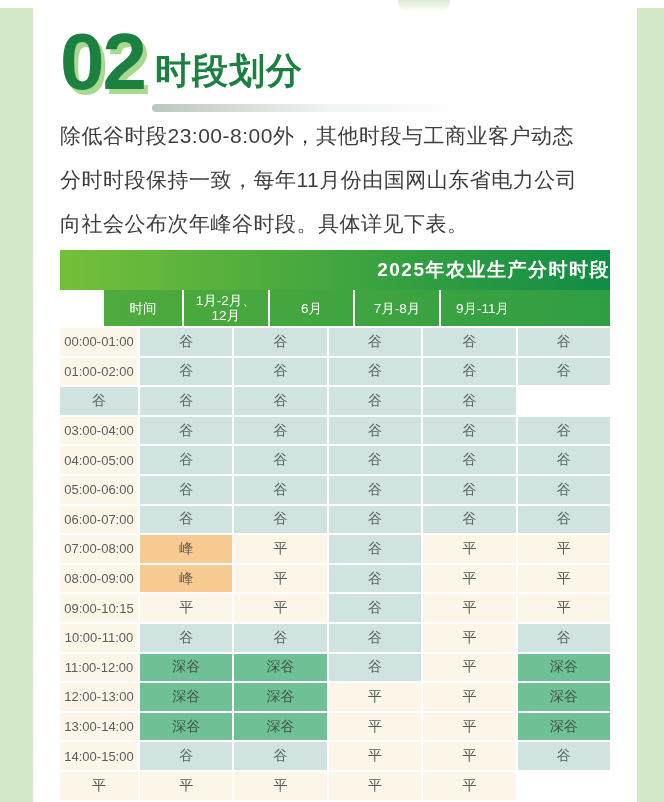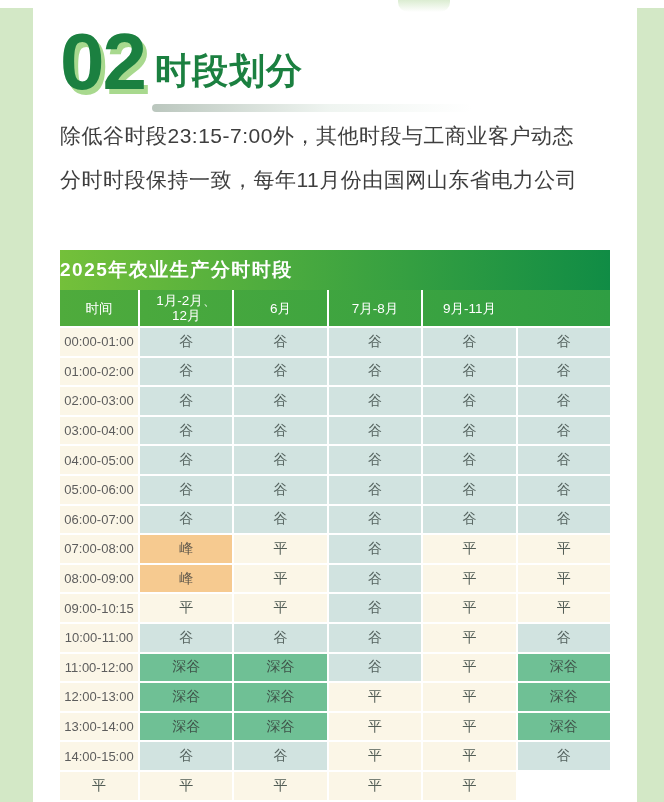--- a/index.html
+++ b/index.html
@@ -28,27 +28,27 @@
     position:absolute;left:92px;top:80px;width:320px;height:8px;border-radius:4px;
     background:linear-gradient(90deg,rgba(130,152,136,.55),rgba(190,212,196,.25) 55%,rgba(255,255,255,0));
     z-index:1;
   }
   .intro{position:absolute;left:60px;top:114px;width:556px;}
   .intro-line{
     font-size:21px;line-height:44px;color:#3e3e3e;letter-spacing:.5px;white-space:nowrap;
   }
   .tou-table{position:absolute;left:60px;top:250px;width:550px;}
   .t-title{
-    height:40px;line-height:40px;text-align:left;color:#ffffff;
+    height:40px;line-height:40px;text-align:right;color:#ffffff;
     font-size:19px;font-weight:700;letter-spacing:1.5px;
     background:linear-gradient(90deg,#74c03a,#108c45);
   }
   .t-head{
     height:36px;display:grid;grid-template-columns:78px 1fr 1fr 1fr 1fr 1fr;
-    background:linear-gradient(90deg,#4fab3c,#2f9e43);color:#ffffff;
+    background:linear-gradient(90deg,#4fab3c,#2f9e43);color:#ffffff;margin-left:44px;
   }
   .hc{
     display:flex;flex-direction:column;align-items:center;justify-content:center;
     font-size:13.5px;line-height:15px;border-left:2px solid #ffffff;box-sizing:border-box;
   }
   .hc:first-child{border-left:0;}
   .t-body{margin-top:2px;}
   .trow{
     display:grid;grid-template-columns:78px 1fr 1fr 1fr 1fr 1fr;
     column-gap:2px;height:27.6px;margin-bottom:2px;
@@ -63,22 +63,23 @@
 <div class="strip right"></div>
 <div class="top-decoration"></div>
 
 <div class="sec-header">
   <span class="num">02</span>
   <span class="sec-title">时段划分</span>
   <div class="swoosh"></div>
 </div>
 
 <div class="intro">
-  <div class="intro-line">除低谷时段23:15-7:00外，其他时段与工商业客户动态</div>
+  <div class="intro-line">除低谷时段23:00-8:00外，其他时段与工商业客户动态</div>
   <div class="intro-line">分时时段保持一致，每年11月份由国网山东省电力公司</div>
+  <div class="intro-line">向社会公布次年峰谷时段。具体详见下表。</div>
 </div>
 
 <div class="tou-table">
   <div class="t-title">2025年农业生产分时时段</div>
   <div class="t-head" id="thead">
       <div class="hc">
         <div>时间</div>
       </div>
       <div class="hc">
         <div>1月-2月、</div>
@@ -105,21 +106,20 @@
       </div>
       <div class="trow">
         <div class="cell time">01:00-02:00</div>
         <div class="cell" style="background: rgb(209, 227, 224); color: rgb(85, 99, 95);">谷</div>
         <div class="cell" style="background: rgb(209, 227, 224); color: rgb(85, 99, 95);">谷</div>
         <div class="cell" style="background: rgb(209, 227, 224); color: rgb(85, 99, 95);">谷</div>
         <div class="cell" style="background: rgb(209, 227, 224); color: rgb(85, 99, 95);">谷</div>
         <div class="cell" style="background: rgb(209, 227, 224); color: rgb(85, 99, 95);">谷</div>
       </div>
       <div class="trow">
-        <div class="cell time">02:00-03:00</div>
         <div class="cell" style="background: rgb(209, 227, 224); color: rgb(85, 99, 95);">谷</div>
         <div class="cell" style="background: rgb(209, 227, 224); color: rgb(85, 99, 95);">谷</div>
         <div class="cell" style="background: rgb(209, 227, 224); color: rgb(85, 99, 95);">谷</div>
         <div class="cell" style="background: rgb(209, 227, 224); color: rgb(85, 99, 95);">谷</div>
         <div class="cell" style="background: rgb(209, 227, 224); color: rgb(85, 99, 95);">谷</div>
       </div>
       <div class="trow">
         <div class="cell time">03:00-04:00</div>
         <div class="cell" style="background: rgb(209, 227, 224); color: rgb(85, 99, 95);">谷</div>
         <div class="cell" style="background: rgb(209, 227, 224); color: rgb(85, 99, 95);">谷</div>

